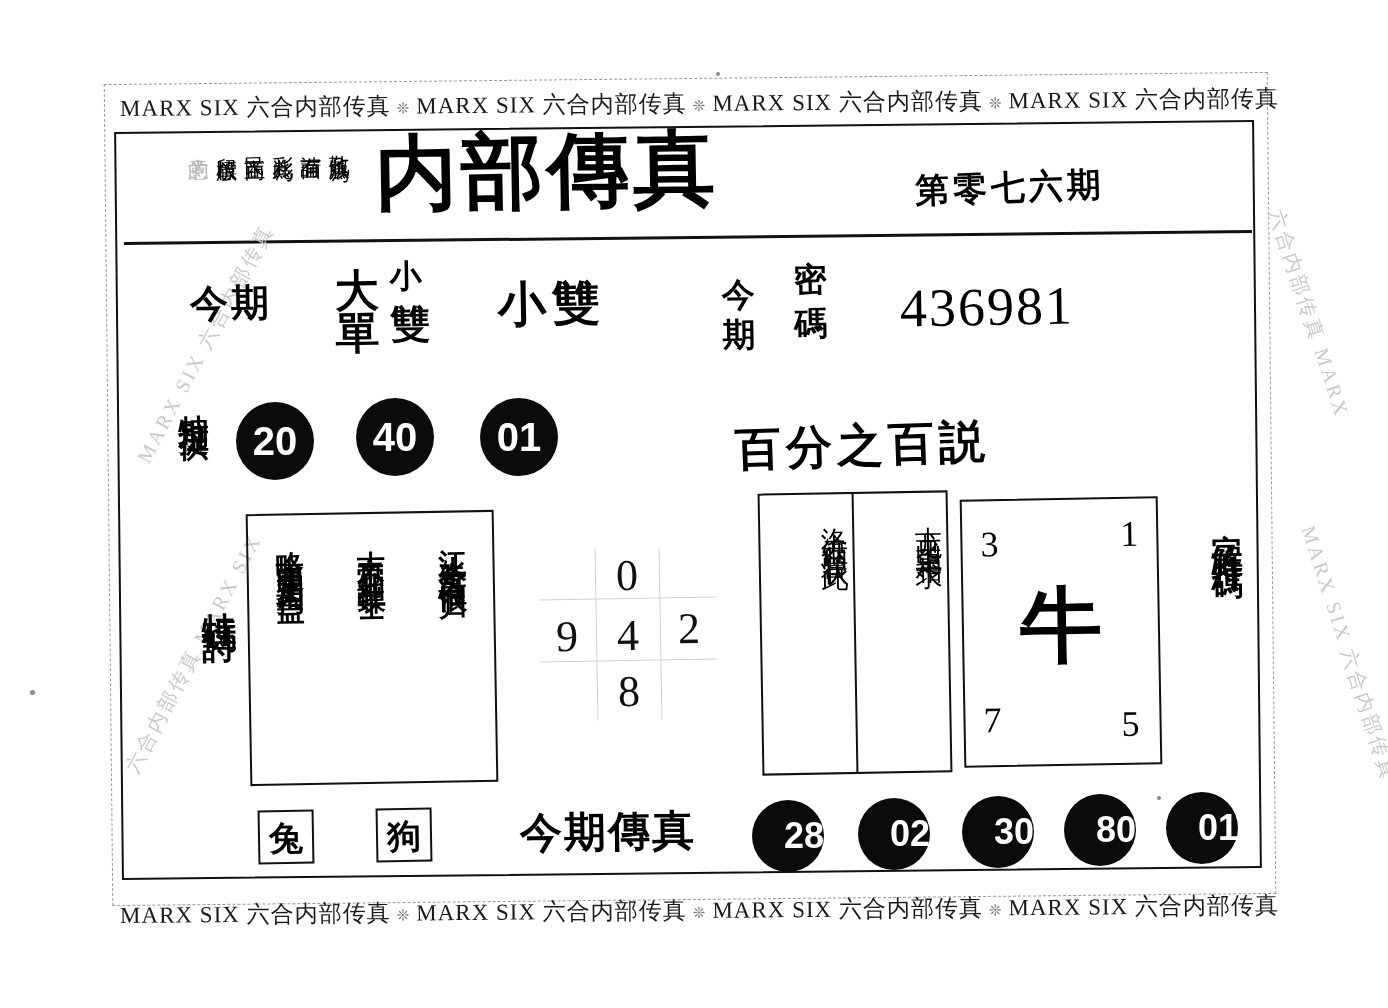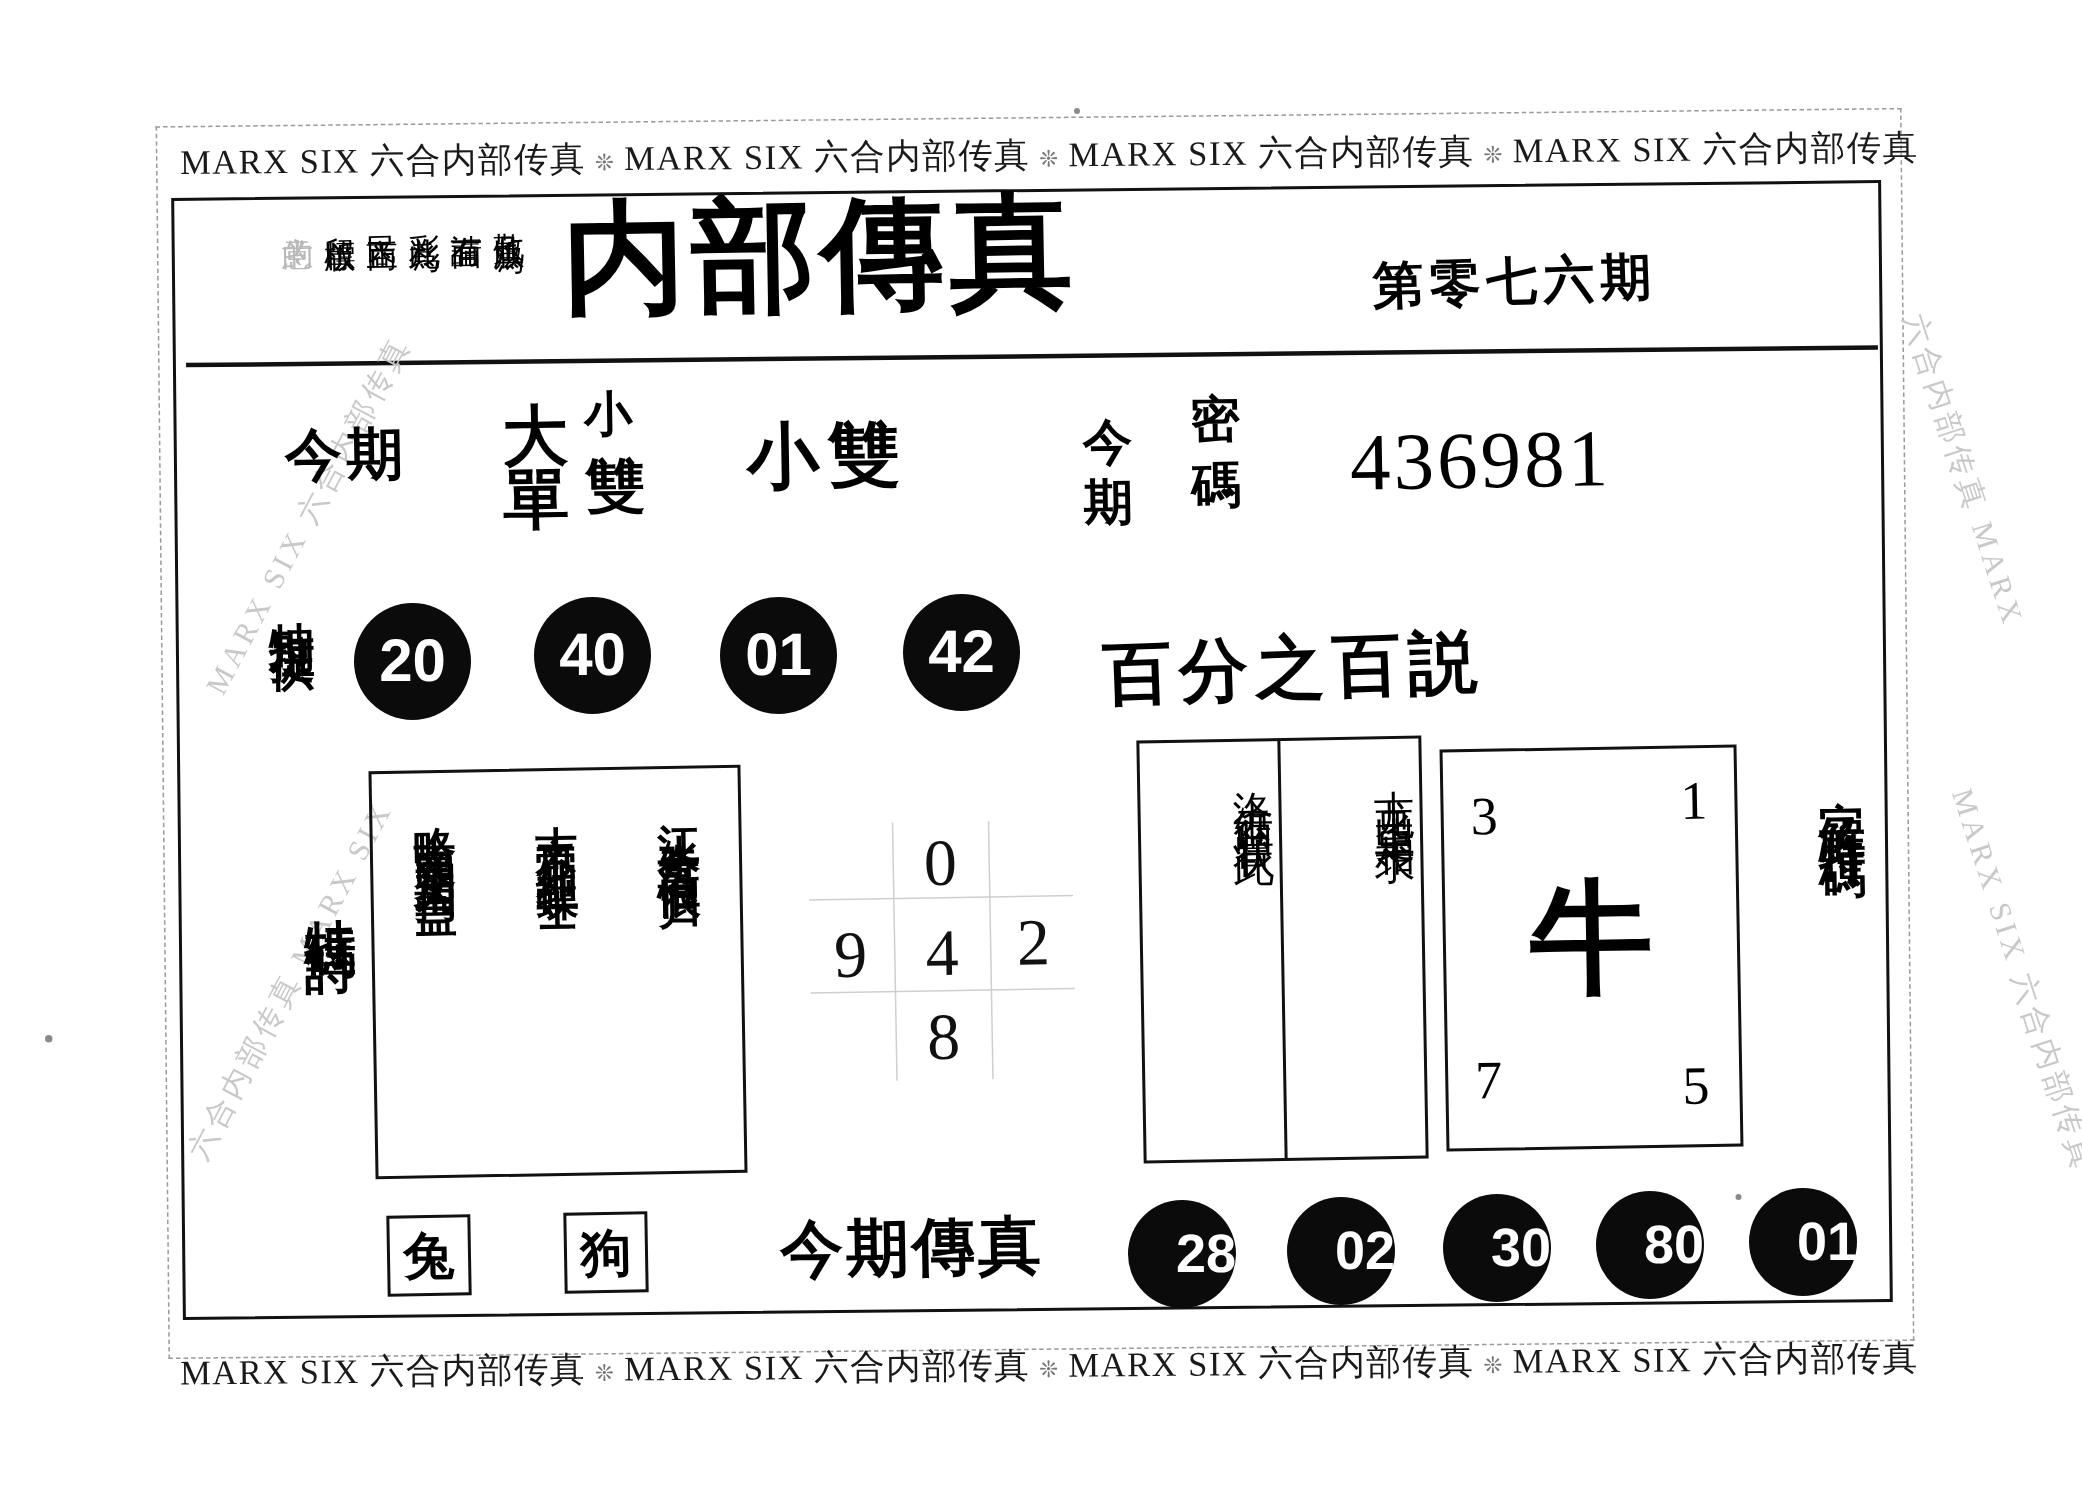--- a/index.html
+++ b/index.html
@@ -393,21 +393,20 @@
     <span class="a">今</span>
     <span class="b">密</span>
     <span class="c">期</span>
     <span class="d">碼</span>
   </div>
   <div class="code">436981</div>
 
   <div class="ball big" style="left:236px;top:402px;">20</div>
   <div class="ball big" style="left:356px;top:398px;">40</div>
   <div class="ball big" style="left:480px;top:398px;">01</div>
-  <div class="ball big" style="left:602px;top:396px;">42</div>
 
   <div class="slogan">百分之百説</div>
 
   <div class="tbtg">特別提供</div>
   <div class="tmshi">特碼詩</div>
 
   <div class="poembox">
     <div class="vline">江水奇高谁恨归</div>
     <div class="vline">古帝不知红蝶士</div>
     <div class="vline">略南寒朔为拘盖</div>

